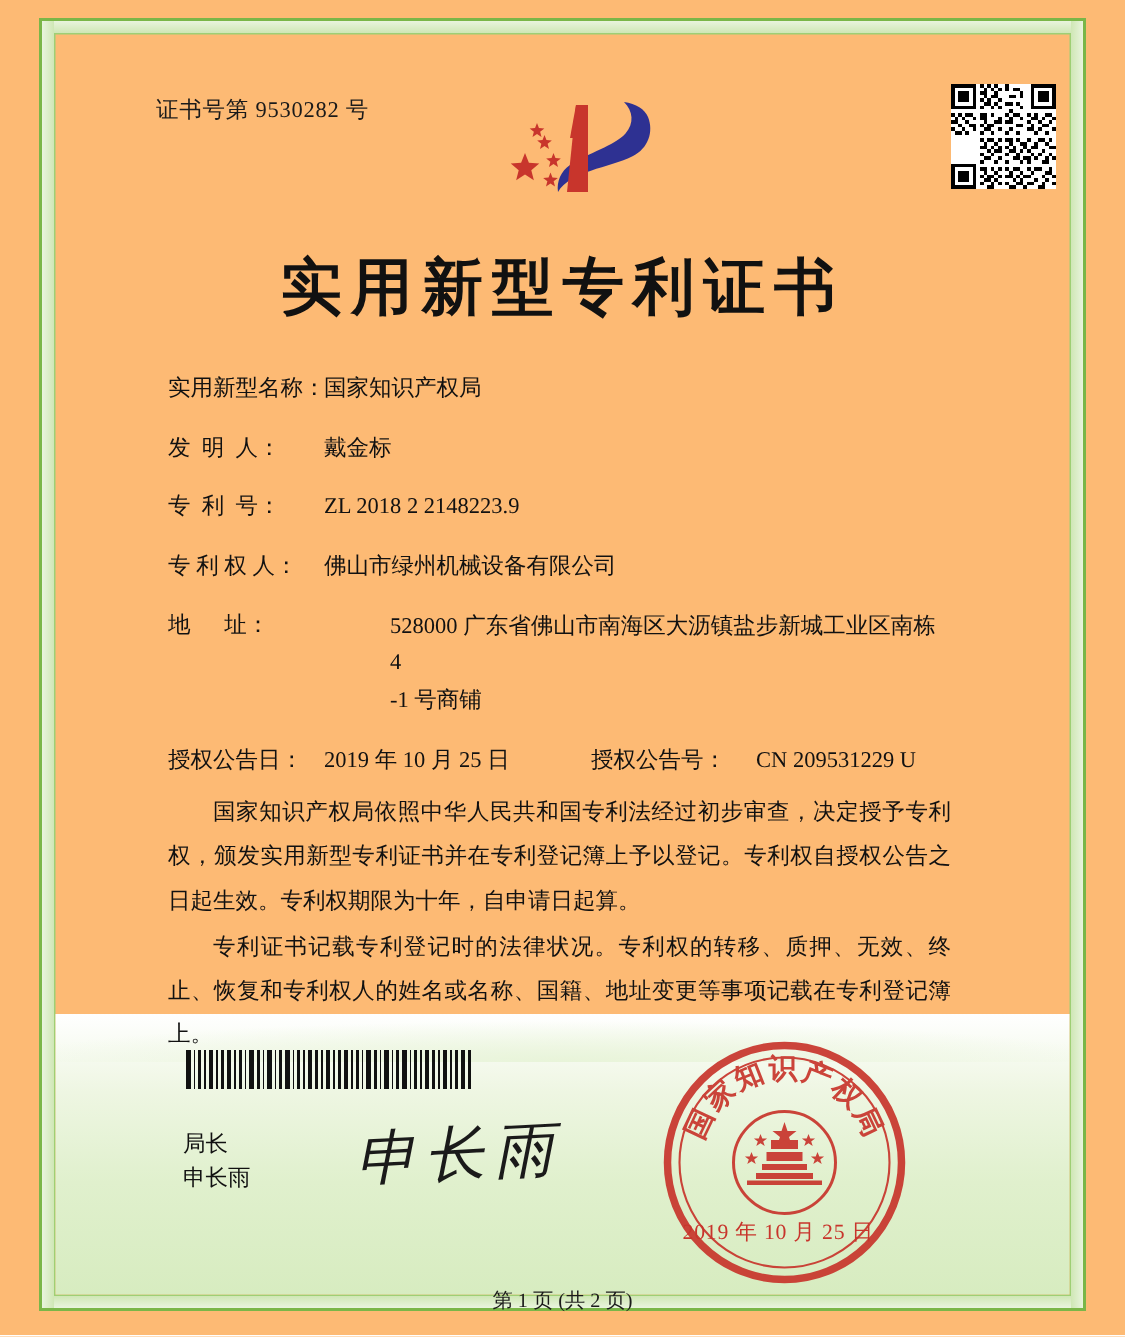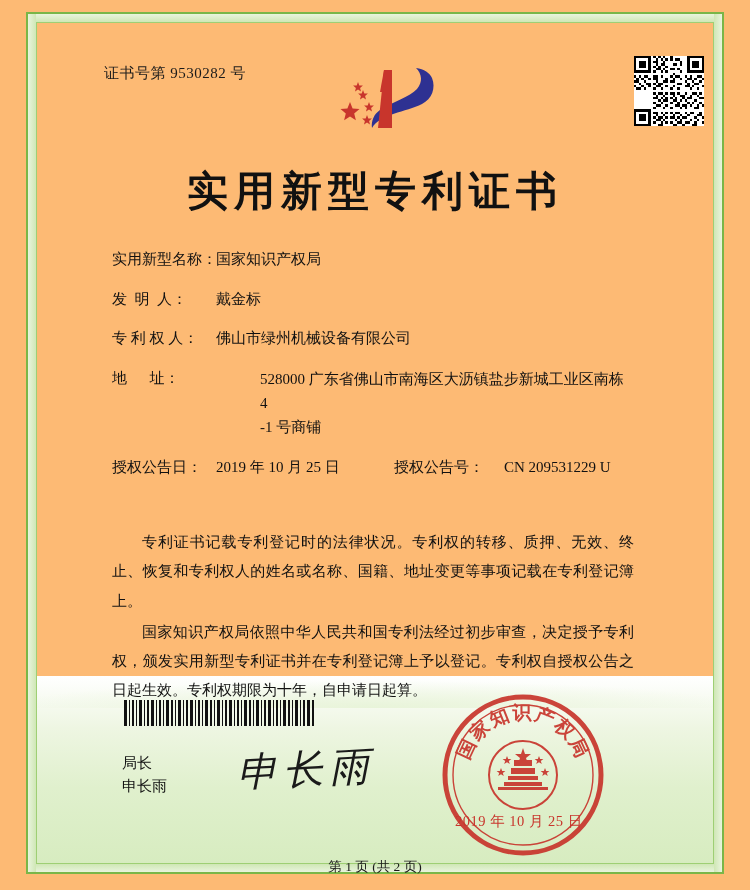--- a/index.html
+++ b/index.html
@@ -467,39 +467,43 @@
   <div class="fields">
     <div class="field-row">
       <div class="field-label">实用新型名称：</div>
       <div class="field-value">国家知识产权局</div>
     </div>
     <div class="field-row">
       <div class="field-label">发  明  人：</div>
       <div class="field-value">戴金标</div>
     </div>
     <div class="field-row">
+      <div class="field-label">专  利  号：</div>
+      <div class="field-value">ZL 2018 2 2148223.9</div>
+    </div>
+    <div class="field-row">
       <div class="field-label">专 利 权 人：</div>
       <div class="field-value">佛山市绿州机械设备有限公司</div>
     </div>
     <div class="field-row addr">
       <div class="field-label">地      址：</div>
       <div class="field-value">528000 广东省佛山市南海区大沥镇盐步新城工业区南栋 4
 -1 号商铺</div>
     </div>
     <div class="pub-row">
       <div class="field-label">授权公告日：</div>
       <div class="pub-date">2019 年 10 月 25 日</div>
       <div class="pub-no-label">授权公告号：</div>
       <div class="pub-no-value">CN 209531229 U</div>
     </div>
   </div>
 
   <div class="paras">
+    <p class="para">国家知识产权局依照中华人民共和国专利法经过初步审查，决定授予专利权，颁发实用新型专利证书并在专利登记簿上予以登记。专利权自授权公告之日起生效。专利权期限为十年，自申请日起算。</p>
     <p class="para">专利证书记载专利登记时的法律状况。专利权的转移、质押、无效、终止、恢复和专利权人的姓名或名称、国籍、地址变更等事项记载在专利登记簿上。</p>
-    <p class="para">国家知识产权局依照中华人民共和国专利法经过初步审查，决定授予专利权，颁发实用新型专利证书并在专利登记簿上予以登记。专利权自授权公告之日起生效。专利权期限为十年，自申请日起算。</p>
   </div>
 
   <div class="barcode">
     <svg width="190" height="26" viewBox="0 0 190 26" shape-rendering="crispEdges">
       <rect width="190" height="26" fill="none"></rect>
       <g fill="#111111">
         <rect x="0" y="0" width="3" height="26"></rect>
           <rect x="5" y="0" width="1" height="26"></rect>
         <rect x="8" y="0" width="2" height="26"></rect>
           <rect x="12" y="0" width="1" height="26"></rect>

